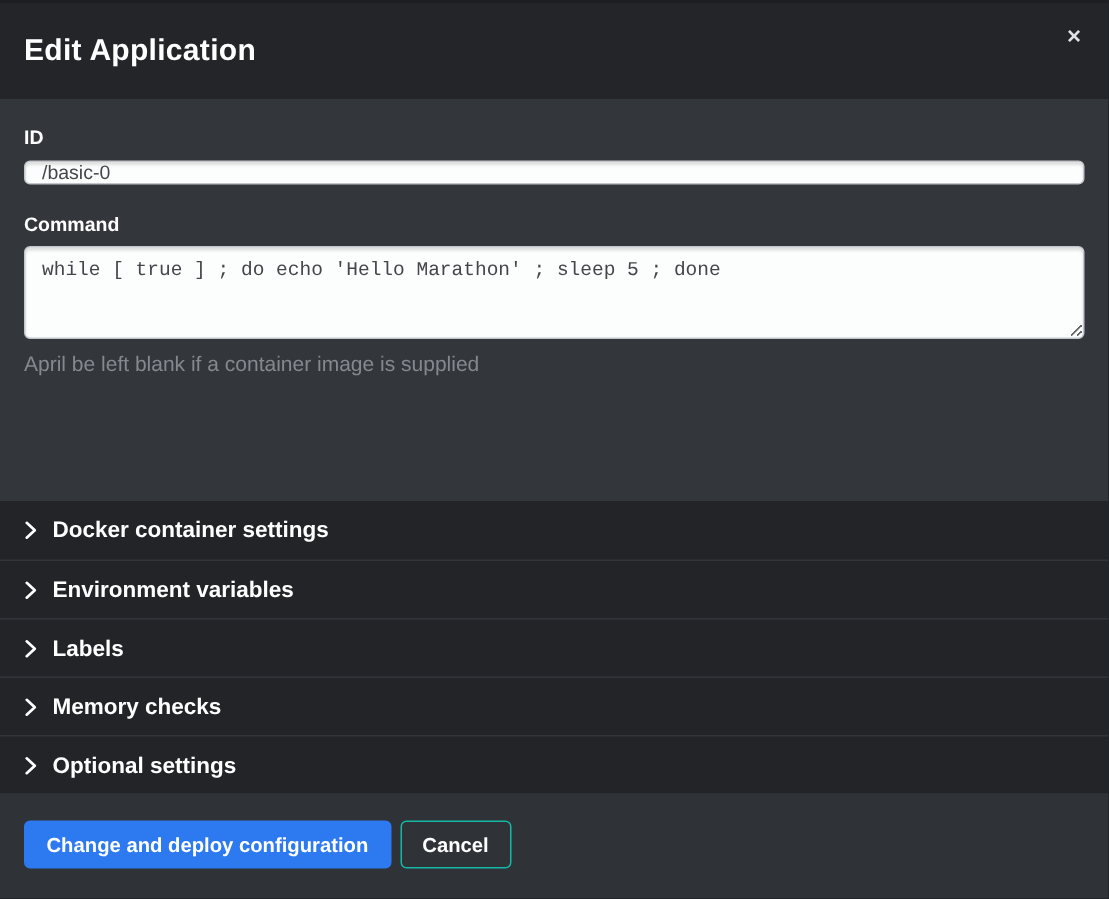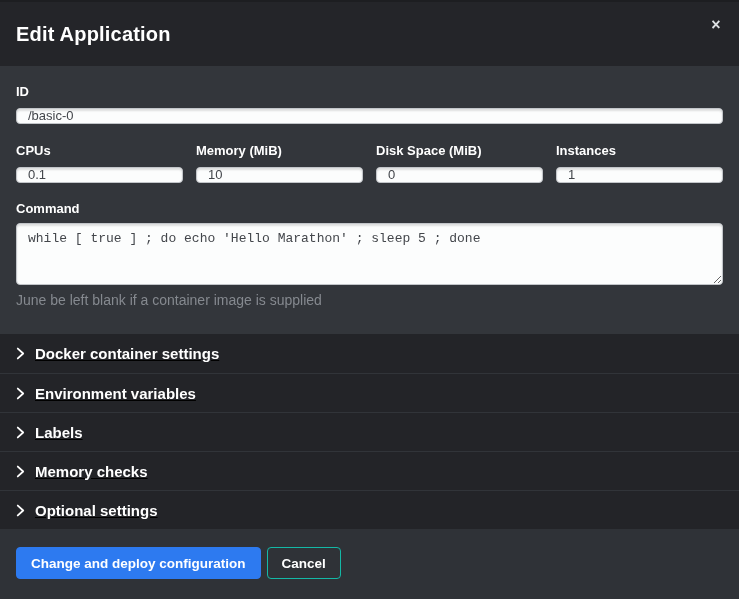--- a/index.html
+++ b/index.html
@@ -98,21 +98,20 @@
   .accordion {
     flex: 0 0 195px;
     background: #232428;
   }
   .acc-row {
     height: 39px;
     display: flex;
     align-items: center;
     padding: 16px 16px;
     cursor: pointer;
-    text-decoration: underline;
   }
   .acc-row + .acc-row { border-top: 1px solid #313439; }
   .chev {
     width: 9px;
     height: 13px;
     margin-right: 10px;
     flex: 0 0 auto;
     display: inline-block;
   }
   .chev svg { display: block; width: 9px; height: 13px; }
@@ -162,43 +161,25 @@
     <button class="close-btn">×</button>
   </div>
 
   <div class="modal-body">
 
     <div class="field-group">
       <label class="field-label">ID</label>
       <input class="text-input" type="text" value="/basic-0" style="">
     </div>
 
-    <div class="row-4">
-      <div>
-        <label class="field-label">CPUs</label>
-        <input class="text-input" type="text" value="0.1" style="">
-      </div>
-      <div>
-        <label class="field-label">Memory (MiB)</label>
-        <input class="text-input" type="text" value="10" style="">
-      </div>
-      <div>
-        <label class="field-label">Disk Space (MiB)</label>
-        <input class="text-input" type="text" value="0" style="">
-      </div>
-      <div>
-        <label class="field-label">Instances</label>
-        <input class="text-input" type="text" value="1" style="">
-      </div>
-    </div>
 
     <div class="command-group">
       <label class="field-label">Command</label>
       <textarea class="text-area" style="">while [ true ] ; do echo 'Hello Marathon' ; sleep 5 ; done</textarea>
-      <div class="help-text">June be left blank if a container image is supplied</div>
+      <div class="help-text">April be left blank if a container image is supplied</div>
     </div>
 
   </div>
 
   <div class="accordion">
 
     <div class="acc-row">
       <span class="chev">
         <svg viewBox="0 0 10 14">
             <path d="M2 1.5 L8 7 L2 12.5" stroke="#ffffff" stroke-width="2" fill="none" stroke-linecap="round" stroke-linejoin="round"></path>

